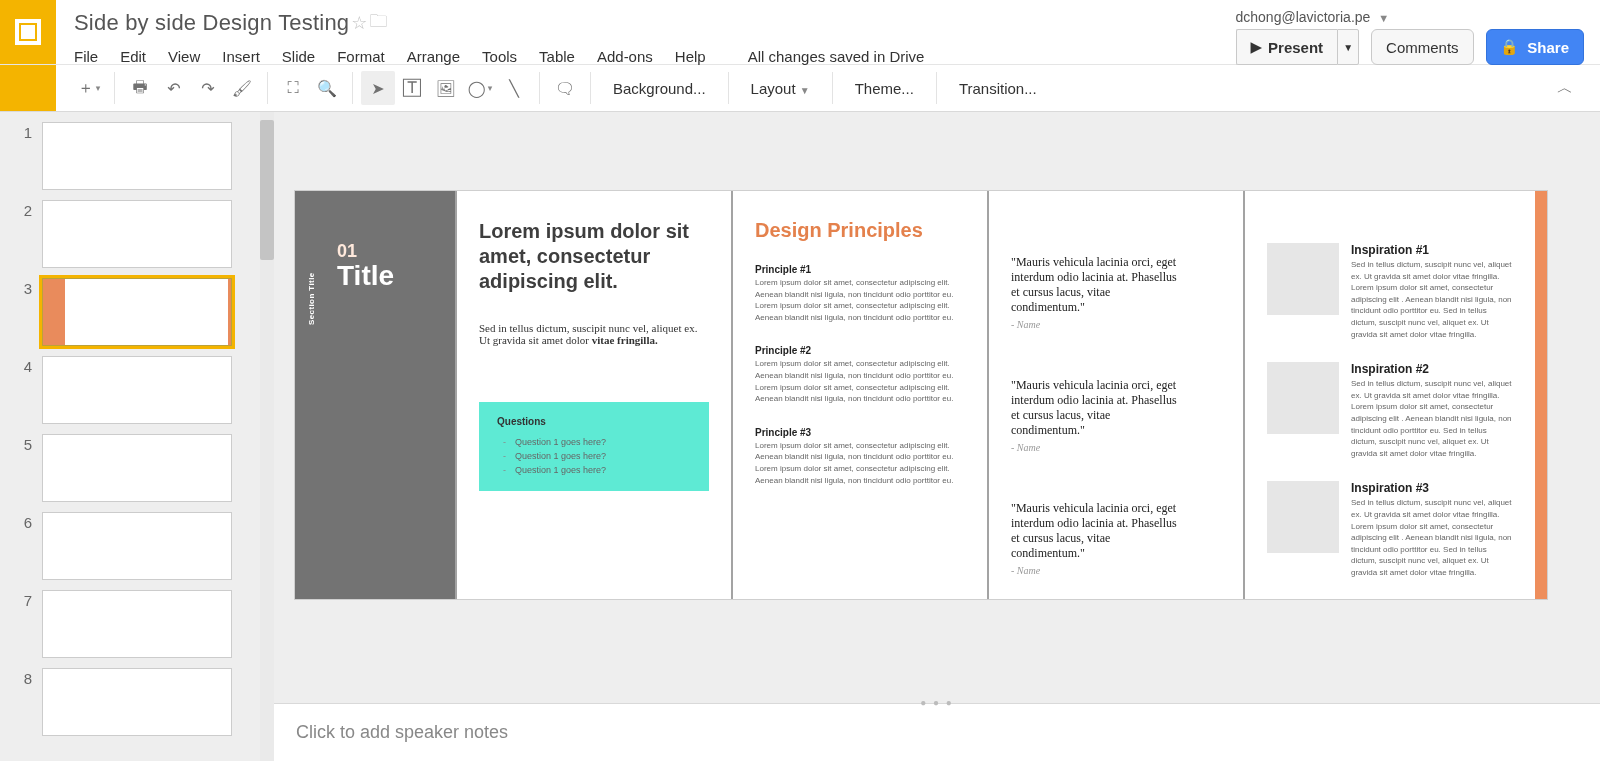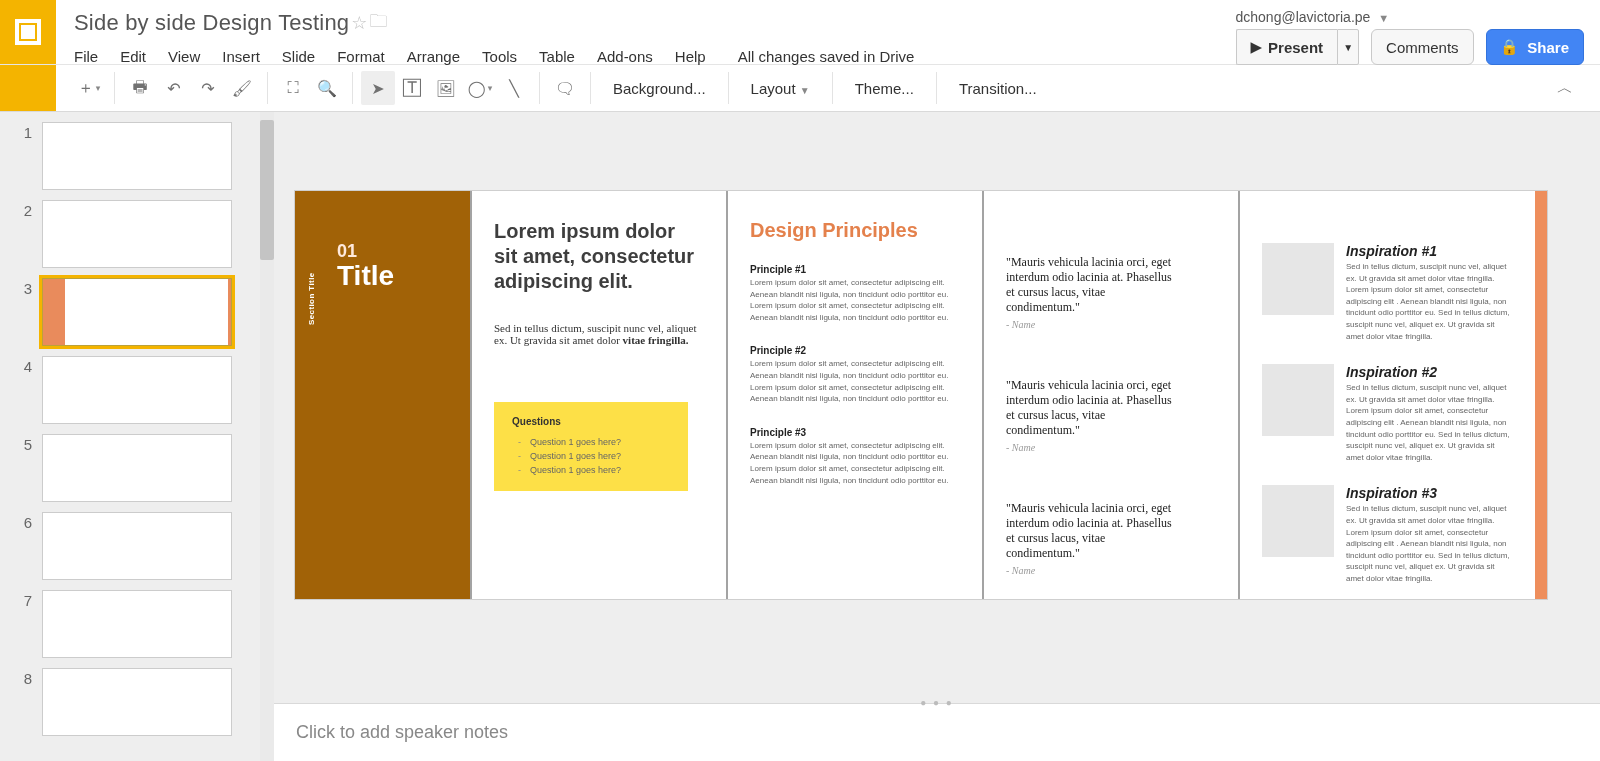--- a/index.html
+++ b/index.html
@@ -48,48 +48,48 @@
   .thumb .mini-left { position:absolute; left:0; top:0; bottom:0; width:22px; background:#e98b5c; }
   .thumb .mini-right { position:absolute; right:0; top:0; bottom:0; width:3px; background:#e98b5c; }
 
   .scrollbar-track { width: 14px; background: #eaeaea; }
   .scrollbar-thumb { width: 100%; height: 140px; background: #c4c4c4; border-radius: 2px; margin-top: 8px; }
 
   .canvas-col { flex: 1; background: #eee; position: relative; overflow: hidden; }
   .slide-canvas { position: absolute; left: 20px; top: 78px; width: 1254px; height: 410px; background: #fff; border: 1px solid #cfcfcf; display: flex; }
 
   
-  .sl-left { width: 175px; background: #a16207; position: relative; color: #fff; padding: 20px 14px 20px 18px; }
+  .sl-left { width: 160px; background: #737373; position: relative; color: #fff; padding: 20px 14px 20px 18px; }
   .sl-left .sec-title { position: absolute; left: 12px; top: 134px; transform: rotate(-90deg); transform-origin: left top; font-size: 8px; font-weight: bold; letter-spacing: .4px; }
   .sl-left .numtitle { margin-left: 24px; margin-top: 30px; }
   .sl-left .num { font-size: 18px; font-weight: 600; color:#ffe9dc; }
   .sl-left .title { font-size: 28px; font-weight: 700; line-height: 1; }
 
   .sl-col { flex: 1; padding: 28px 22px 16px 22px; border-left: 2px solid #a3a3a3; position: relative; }
   .sl-h1 { font-size: 20px; font-weight: bold; color: #3e3e3e; line-height: 1.25; }
   .sl-h-orange { font-size: 20px; font-weight: bold; color: #e4814c; }
   .sl-body { font-size: 11px; font-family: Georgia, serif; color: #333; margin-top: 28px; }
   .sl-body b { font-weight: bold; }
   .principle { margin-top: 22px; }
   .principle .pt { font-size: 10px; font-weight: bold; color:#222; }
   .principle .pd, .insp .pd { font-size: 8px; color: #666; line-height: 1.45; margin-top: 2px; }
-  .qbox { background: #fde047; padding: 14px 18px; margin-top: 56px; width: 194px; }
+  .qbox { background: #5eead4; padding: 14px 18px; margin-top: 56px; width: 230px; }
   .qbox .qh { font-size: 10px; font-weight: bold; color:#333; }
   .qbox ul { list-style: none; padding-left: 18px; margin-top: 8px; }
   .qbox li { font-size: 9px; color: #666; position: relative; padding: 2px 0; }
   .qbox li::before { content: "-"; position: absolute; left: -12px; color:#888; }
 
   .quote { font-family: Georgia, serif; font-size: 12px; color: #222; width: 170px; }
   .quote .qn { font-style: italic; font-family: Georgia, serif; font-size: 10px; color: #999; margin-top: 4px; }
   .quotes-wrap { display: flex; flex-direction: column; gap: 48px; margin-top: 36px; }
 
   .insp-wrap { display: flex; flex-direction: column; gap: 22px; margin-top: 24px; }
   .insp { display: flex; gap: 12px; }
   .insp .thumbimg { width: 72px; height: 72px; background: #e6e6e6; flex-shrink: 0; }
-  .insp .it { font-size: 14px; font-weight: bold; color:#222;font-style:italic; }
+  .insp .it { font-size: 12px; font-weight: bold; color:#222; }
 
   .slide-right-bar { width: 12px; background: #ee8e5c; }
 
   
   .notes-bar { position: absolute; left: 0; right: 0; bottom: 0; background: #fff; border-top: 1px solid #d9d9d9; height: 58px; display: flex; align-items: center; padding-left: 22px; }
   .notes-bar .grip { position: absolute; top: -7px; left: 50%; transform: translateX(-50%); font-size: 10px; color: #bcbcbc; letter-spacing: 2px; }
   .notes-ph { font-size: 18px; color: #888; }
 
   .tool-group { display:flex; align-items:center; padding-left: 16px; }
 </style>
@@ -111,21 +111,21 @@
       <span>Edit</span>
       <span>View</span>
       <span>Insert</span>
       <span>Slide</span>
       <span>Format</span>
       <span>Arrange</span>
       <span>Tools</span>
       <span>Table</span>
       <span>Add-ons</span>
       <span>Help</span>
-      <span class="save-status" style="margin-left:10px;">All changes saved in Drive</span>
+      <span class="save-status" style="margin-left:20px;">All changes saved in Drive</span>
     </div>
   </div>
   <div class="doc-right">
     <div>
       <div class="account">
         <span>dchong@lavictoria.pe</span>
         <span class="caret">▼</span>
       </div>
       <div class="btn-group-right">
         <div style="display:flex;">

